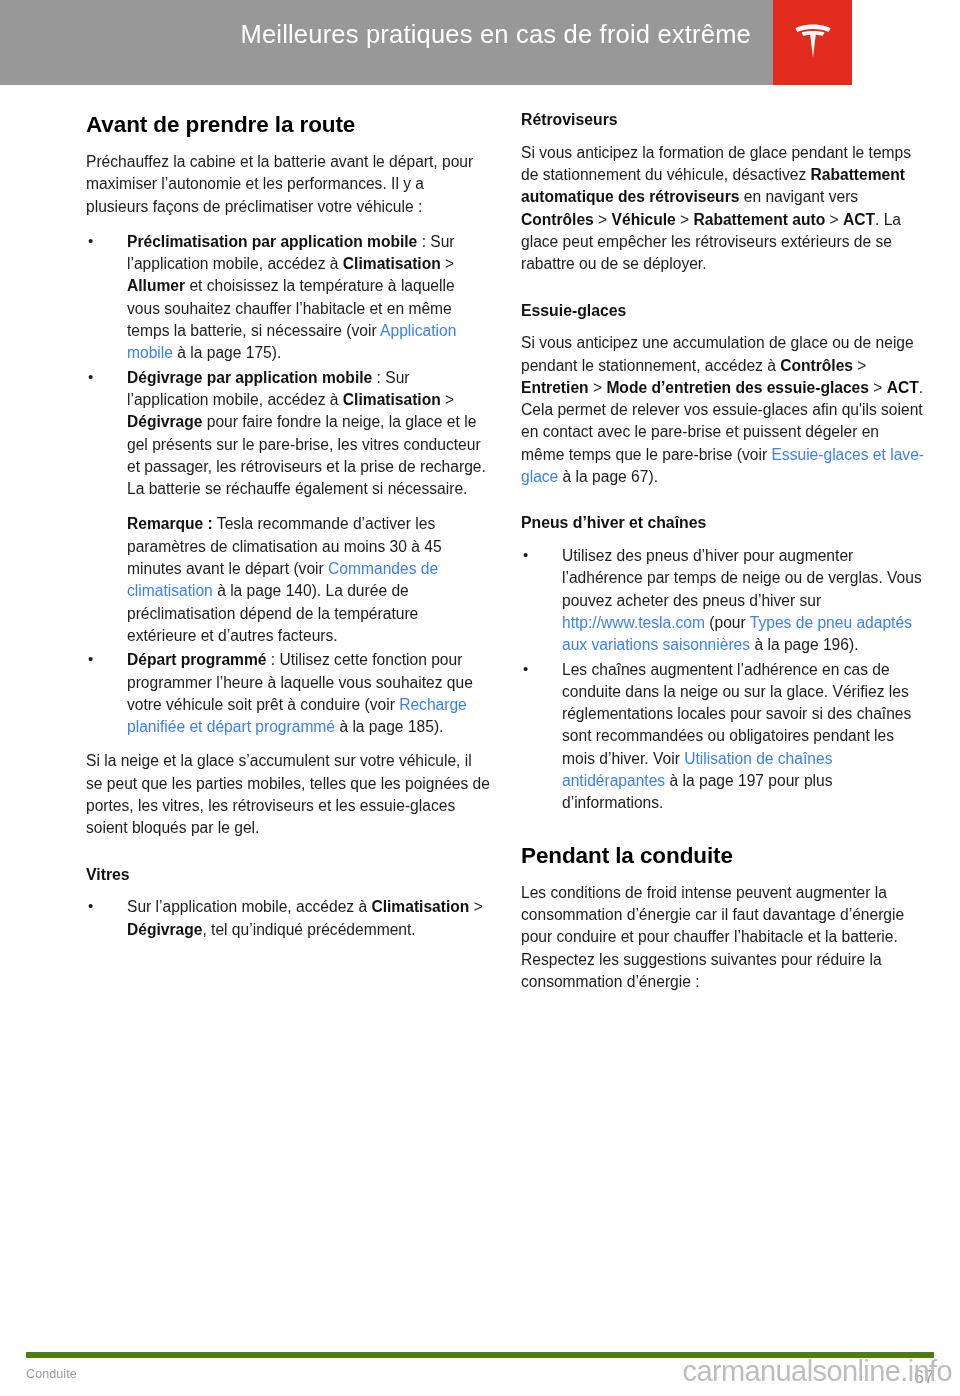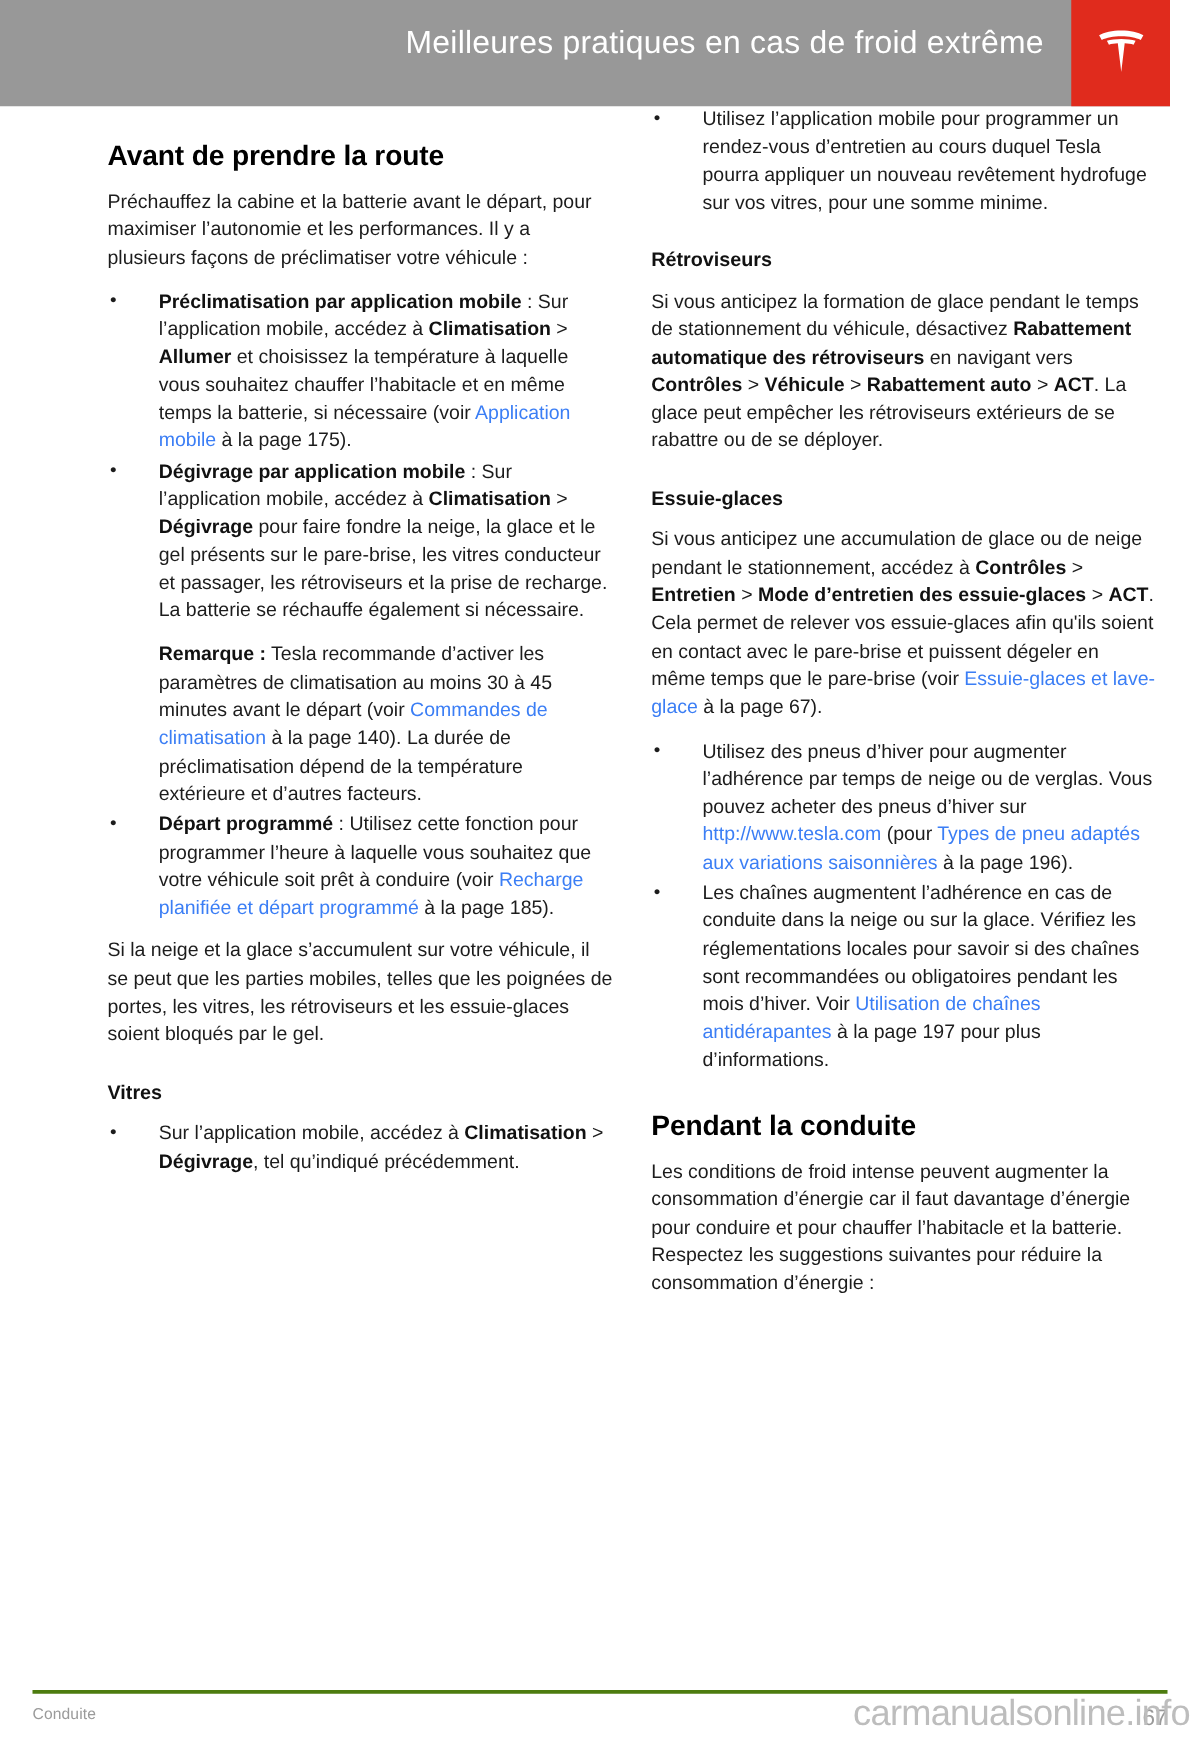--- a/index.html
+++ b/index.html
@@ -15,21 +15,21 @@
     color: #1a1a1a;
     position: relative;
     overflow: hidden;
   }
 
   
   .header {
     position: absolute;
     top: 0;
     left: 0;
-    width: 936px;
+    width: 852px;
     height: 85px;
     background: #989898;
     display: flex;
     align-items: center;
   }
   .header-title {
     flex: 1;
     text-align: right;
     padding-right: 22px;
     color: #ffffff;
@@ -124,21 +124,21 @@
   .lnk { color: #3b7ef5; }
 
   .note-block { margin-top: 13px; }
 
   
   .footer {
     position: absolute;
     left: 26px;
     top: 1352px;
     width: 908px;
-    border-top: 3px solid #4d7c0f;
+    border-top: 6px solid #4d7c0f;
     padding-top: 9px;
     display: flex;
     align-items: flex-start;
     justify-content: space-between;
     gap: 16px;
   }
   .footer-label {
     font-size: 12.5px;
     color: #9a9a9a;
     font-family: "Liberation Sans", sans-serif;
@@ -211,34 +211,30 @@
     <ul>
       <li>
         <p><span>Sur l’application mobile, accédez à </span><span class="b">Climatisation</span><span> &gt; </span><span class="b">Dégivrage</span><span>, tel qu’indiqué précédemment.</span></p>
       </li>
     </ul>
 
   </div>
 
   <div class="col col-right">
 
-    <ul>
-      <li>
-        <p>Utilisez l’application mobile pour programmer un rendez-vous d’entretien au cours duquel Tesla pourra appliquer un nouveau revêtement hydrofuge sur vos vitres, pour une somme minime.</p>
-      </li>
-    </ul>
 
     <h3>Rétroviseurs</h3>
 
     <p><span>Si vous anticipez la formation de glace pendant le temps de stationnement du véhicule, désactivez </span><span class="b">Rabattement automatique des rétroviseurs</span><span> en navigant vers </span><span class="b">Contrôles</span><span> &gt; </span><span class="b">Véhicule</span><span> &gt; </span><span class="b">Rabattement auto</span><span> &gt; </span><span class="b">ACT</span><span>. La glace peut empêcher les rétroviseurs extérieurs de se rabattre ou de se déployer.</span></p>
 
     <h3>Essuie-glaces</h3>
 
     <p><span>Si vous anticipez une accumulation de glace ou de neige pendant le stationnement, accédez à </span><span class="b">Contrôles</span><span> &gt; </span><span class="b">Entretien</span><span> &gt; </span><span class="b">Mode d’entretien des essuie-glaces</span><span> &gt; </span><span class="b">ACT</span><span>. Cela permet de relever vos essuie-glaces afin qu'ils soient en contact avec le pare-brise et puissent dégeler en même temps que le pare-brise (voir </span><span class="lnk">Essuie-glaces et lave-glace</span><span> à la page 67).</span></p>
 
+    <h3>Pneus d’hiver et chaînes</h3>
 
     <ul>
       <li>
         <p><span>Utilisez des pneus d’hiver pour augmenter l’adhérence par temps de neige ou de verglas. Vous pouvez acheter des pneus d’hiver sur </span><span class="lnk">http://www.tesla.com</span><span> (pour </span><span class="lnk">Types de pneu adaptés aux variations saisonnières</span><span> à la page 196).</span></p>
       </li>
       <li>
         <p><span>Les chaînes augmentent l’adhérence en cas de conduite dans la neige ou sur la glace. Vérifiez les réglementations locales pour savoir si des chaînes sont recommandées ou obligatoires pendant les mois d’hiver. Voir </span><span class="lnk">Utilisation de chaînes antidérapantes</span><span> à la page 197 pour plus d’informations.</span></p>
       </li>
     </ul>
 

